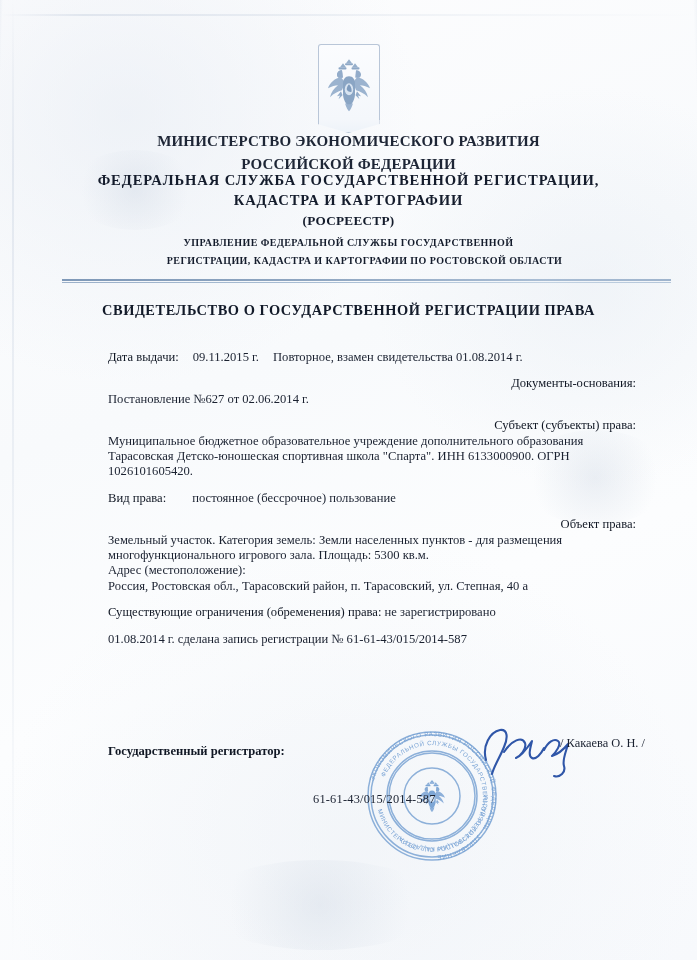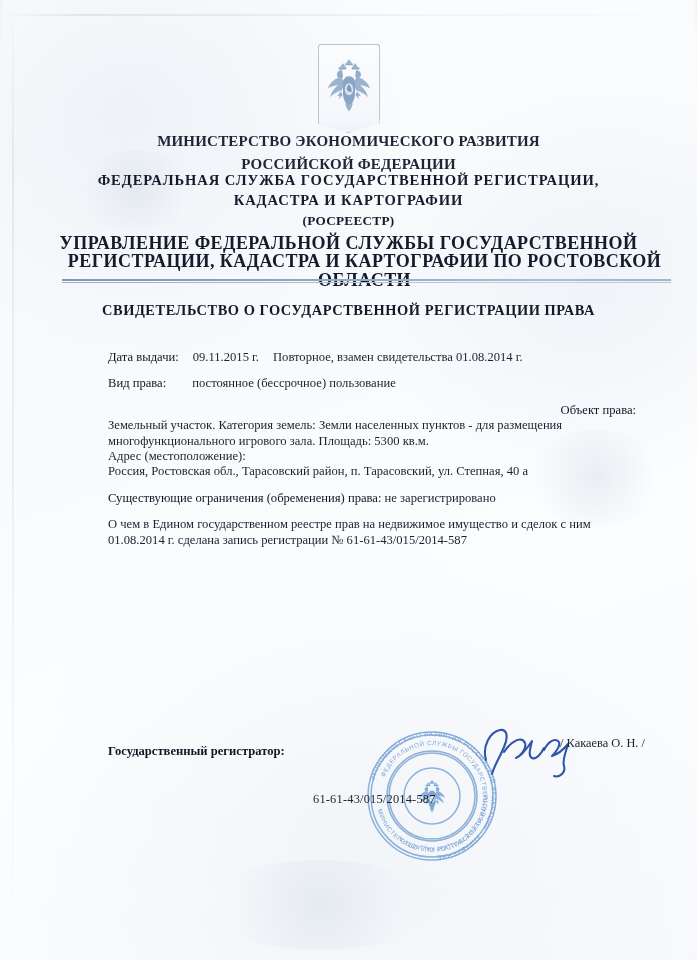--- a/index.html
+++ b/index.html
@@ -121,21 +121,21 @@
     font-weight: 600;
   }
   .hdr-mid {
     font-size: 13.2px;
     letter-spacing: 0.3px;
     color: #141c2c;
     line-height: 19px;
     font-weight: 600;
   }
   .hdr-admin {
-    font-size: 18px;
+    font-size: 10px;
     letter-spacing: 0.45px;
     color: #141c2c;
     line-height: 18.5px;
     font-weight: 600;
   }
 
   
   #rule {
     position: absolute;
     left: 62px;
@@ -295,41 +295,48 @@
   </div>
 
   <div id="cert-title">СВИДЕТЕЛЬСТВО О ГОСУДАРСТВЕННОЙ РЕГИСТРАЦИИ ПРАВА</div>
 
   <div id="body">
 
     <div class="row line">
       <span class="lbl">Дата выдачи:</span><span class="inline-gap"></span><span class="val">09.11.2015 г.</span><span class="inline-gap"></span><span class="val">Повторное, взамен свидетельства 01.08.2014 г.</span>
     </div>
 
-
+    <div class="row">
+      <div class="lbl">Документы-основания:</div>
+      <div class="val">Постановление №627 от 02.06.2014 г.</div>
+    </div>
+
+    <div class="row">
+      <div class="lbl">Субъект (субъекты) права:</div>
+      <div class="val wrapline">Муниципальное бюджетное образовательное учреждение дополнительного образования Тарасовская Детско-юношеская спортивная школа "Спарта". ИНН 6133000900. ОГРН 1026101605420.</div>
+    </div>
 
     <div class="row line">
       <span class="lbl">Вид права:</span><span class="inline-gap" style="width:26px;"></span><span class="val">постоянное (бессрочное) пользование</span>
     </div>
 
 
     <div class="row">
       <div class="lbl">Объект права:</div>
       <div class="val wrapline">Земельный участок. Категория земель: Земли населенных пунктов - для размещения многофункционального игрового зала. Площадь: 5300 кв.м.</div>
       <div class="val">Адрес (местоположение):</div>
       <div class="val">Россия, Ростовская обл., Тарасовский район, п. Тарасовский, ул. Степная, 40 а</div>
     </div>
 
     <div class="row line">
       <span class="lbl">Существующие ограничения (обременения) права:</span>
       <span class="val">не зарегистрировано</span>
     </div>
 
     <div class="row">
-      <div class="val">О чем в Едином государственном реестре прав на недвижимое имущество и сделок с ним</div>
       <div class="val">01.08.2014 г. сделана запись регистрации № 61-61-43/015/2014-587</div>
     </div>
 
   </div>
 
   <div id="sig-zone">
 
     <div id="registrar-label">Государственный регистратор:</div>
 
     <div id="stamp">

